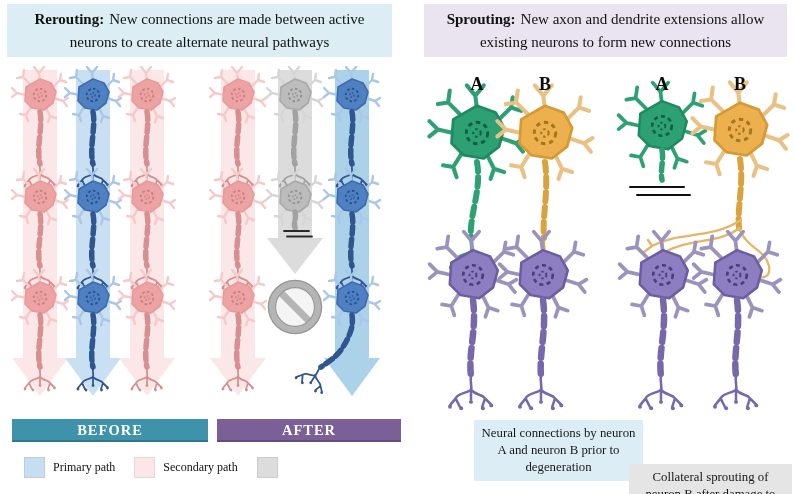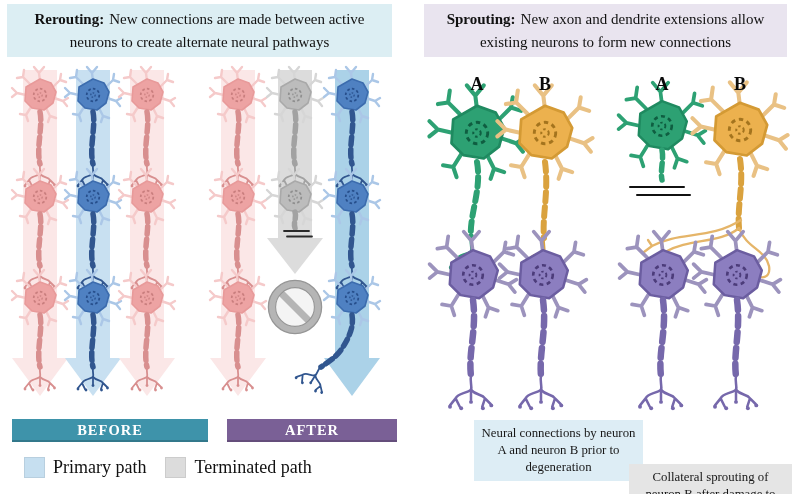--- a/index.html
+++ b/index.html
@@ -12,24 +12,24 @@
   .hdr p{margin:0;}
   .hdr b{font-weight:700;}
   .hdr .desc{margin-left:5px;font-weight:400;}
   .hdr-left{left:7px;top:4px;width:385px;height:53px;}
   .hdr-right{left:424px;top:4px;width:363px;height:53px;}
 
   .bar{position:absolute;top:419px;height:23px;color:#fff;font-weight:700;
        font-size:14.5px;letter-spacing:1px;text-align:center;line-height:23px;
        border-bottom:2px solid rgba(0,0,0,.18);box-sizing:border-box;}
   .bar-before{left:12px;width:196px;}
-  .bar-after{left:227px;width:170px;}
+  .bar-after{left:217px;width:184px;}
 
   .legend{position:absolute;left:24px;top:452px;width:378px;height:30px;
-          display:flex;align-items:center;font-size:18px;color:#111;}
+          display:flex;align-items:center;font-size:12px;color:#111;}
   .legend .item{display:flex;align-items:center;margin-right:19px;}
   .legend .sw{width:21px;height:21px;margin-right:8px;border:1px solid rgba(0,0,0,.07);box-sizing:border-box;}
 
   .ab{position:absolute;top:74px;width:30px;text-align:center;
       font-size:18px;font-weight:800;color:#0a0a0a;}
 
   .cap{position:absolute;top:420px;height:61px;display:flex;align-items:center;justify-content:center;
        text-align:center;font-size:12.8px;line-height:1.32;color:#171717;padding:0 6px;box-sizing:border-box;}
   .cap-1{left:433px;width:169px;}
   .cap-2{left:629px;width:163px;}
@@ -209,22 +209,25 @@
 
   <div class="bar bar-before" style="background: rgb(62, 147, 170);">BEFORE</div>
   <div class="bar bar-after" style="background: rgb(122, 96, 150);">AFTER</div>
 
   <div class="legend">
     <div class="item">
       <span class="sw" style="background: rgb(198, 223, 240);"></span>
       <span>Primary path</span>
     </div>
     <div class="item">
+      <span class="sw" style="background: rgb(251, 231, 231);"></span>
+      <span>Secondary path</span>
+    </div>
+    <div class="item">
       <span class="sw" style="background: rgb(220, 220, 220);"></span>
-      <span>Terminated path</span>
     </div>
   </div>
 
   <div class="ab" style="left:462px">A</div>
   <div class="ab" style="left:530px">B</div>
   <div class="ab" style="left:647px">A</div>
   <div class="ab" style="left:725px">B</div>
 
   <div class="cap cap-1" style="background: rgb(221, 237, 245); margin-left: 41px;">Neural connections by neuron A and neuron B prior to degeneration</div>
   <div class="cap cap-2" style="background: #e5e5e5; margin-top: 44px;">Collateral sprouting of neuron B after damage to axon of neuron A</div>

